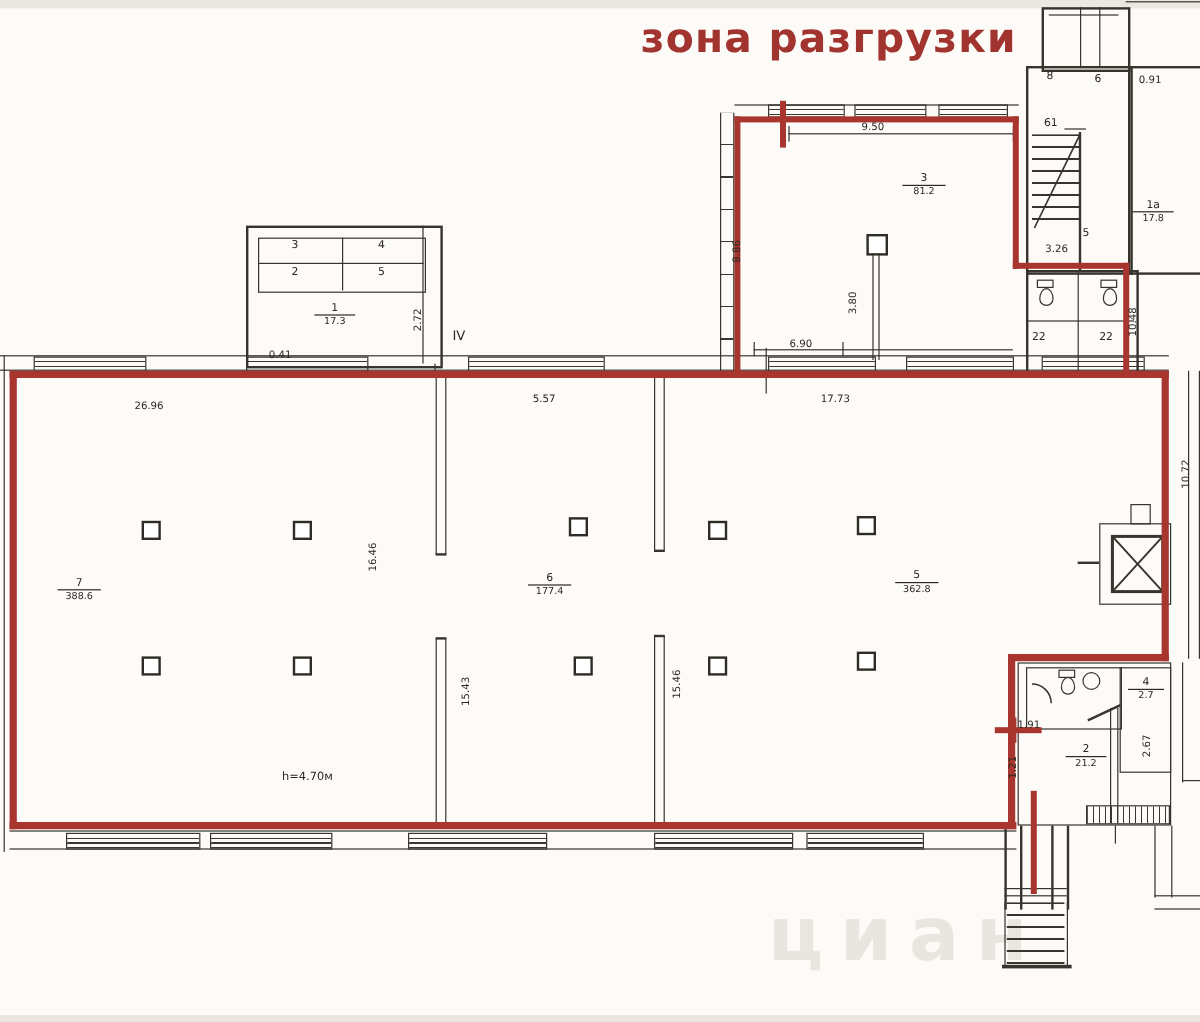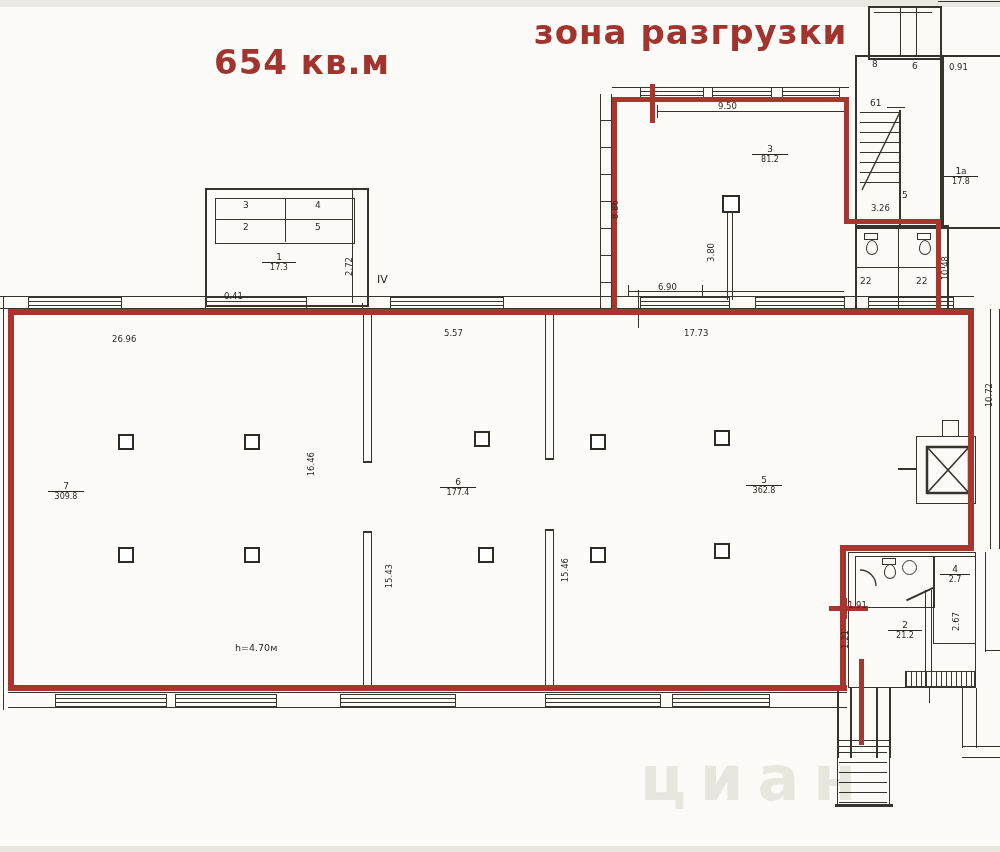--- a/index.html
+++ b/index.html
@@ -184,21 +184,21 @@
   <i class="r" style="left:968px;top:309px;width:6px;height:242px"></i>
   <i class="r" style="left:840px;top:545px;width:134px;height:6px"></i>
   <i class="r" style="left:840px;top:545px;width:6px;height:146px"></i>
   <i class="r" style="left:650px;top:84px;width:5px;height:39px"></i>
   <i class="r" style="left:829px;top:606px;width:39px;height:5px"></i>
   <i class="r" style="left:843px;top:598px;width:4px;height:21px"></i>
   <i class="r" style="left:859px;top:659px;width:5px;height:86px"></i>
 
   <div class="lbl" style="left:48px;top:481px;width:36px">
     <b>7</b>
-      <span>309.8</span>
+      <span>388.6</span>
   </div>
   <div class="lbl" style="left:440px;top:477px;width:36px">
     <b>6</b>
       <span>177.4</span>
   </div>
   <div class="lbl" style="left:746px;top:475px;width:36px">
     <b>5</b>
       <span>362.8</span>
   </div>
   <div class="lbl" style="left:752px;top:144px;width:36px">
@@ -248,16 +248,15 @@
   <div class="dim vdim" style="left:610px;top:200px">8.86</div>
   <div class="dim vdim" style="left:706px;top:243px">3.80</div>
   <div class="dim vdim" style="left:940px;top:256px">10.48</div>
   <div class="dim vdim" style="left:306px;top:452px">16.46</div>
   <div class="dim vdim" style="left:384px;top:564px">15.43</div>
   <div class="dim vdim" style="left:560px;top:558px">15.46</div>
   <div class="dim vdim" style="left:951px;top:612px">2.67</div>
   <div class="dim vdim" style="left:840px;top:630px">1.21</div>
   <div class="dim vdim" style="left:984px;top:383px">10.72</div>
 
-  <div class="redtxt" style="left:214px;top:42px;font-size:34px">654 кв.м</div>
   <div class="redtxt" style="left:534px;top:12px;font-size:34px">зона разгрузки</div>
 
 </div>
 
 </body></html>

